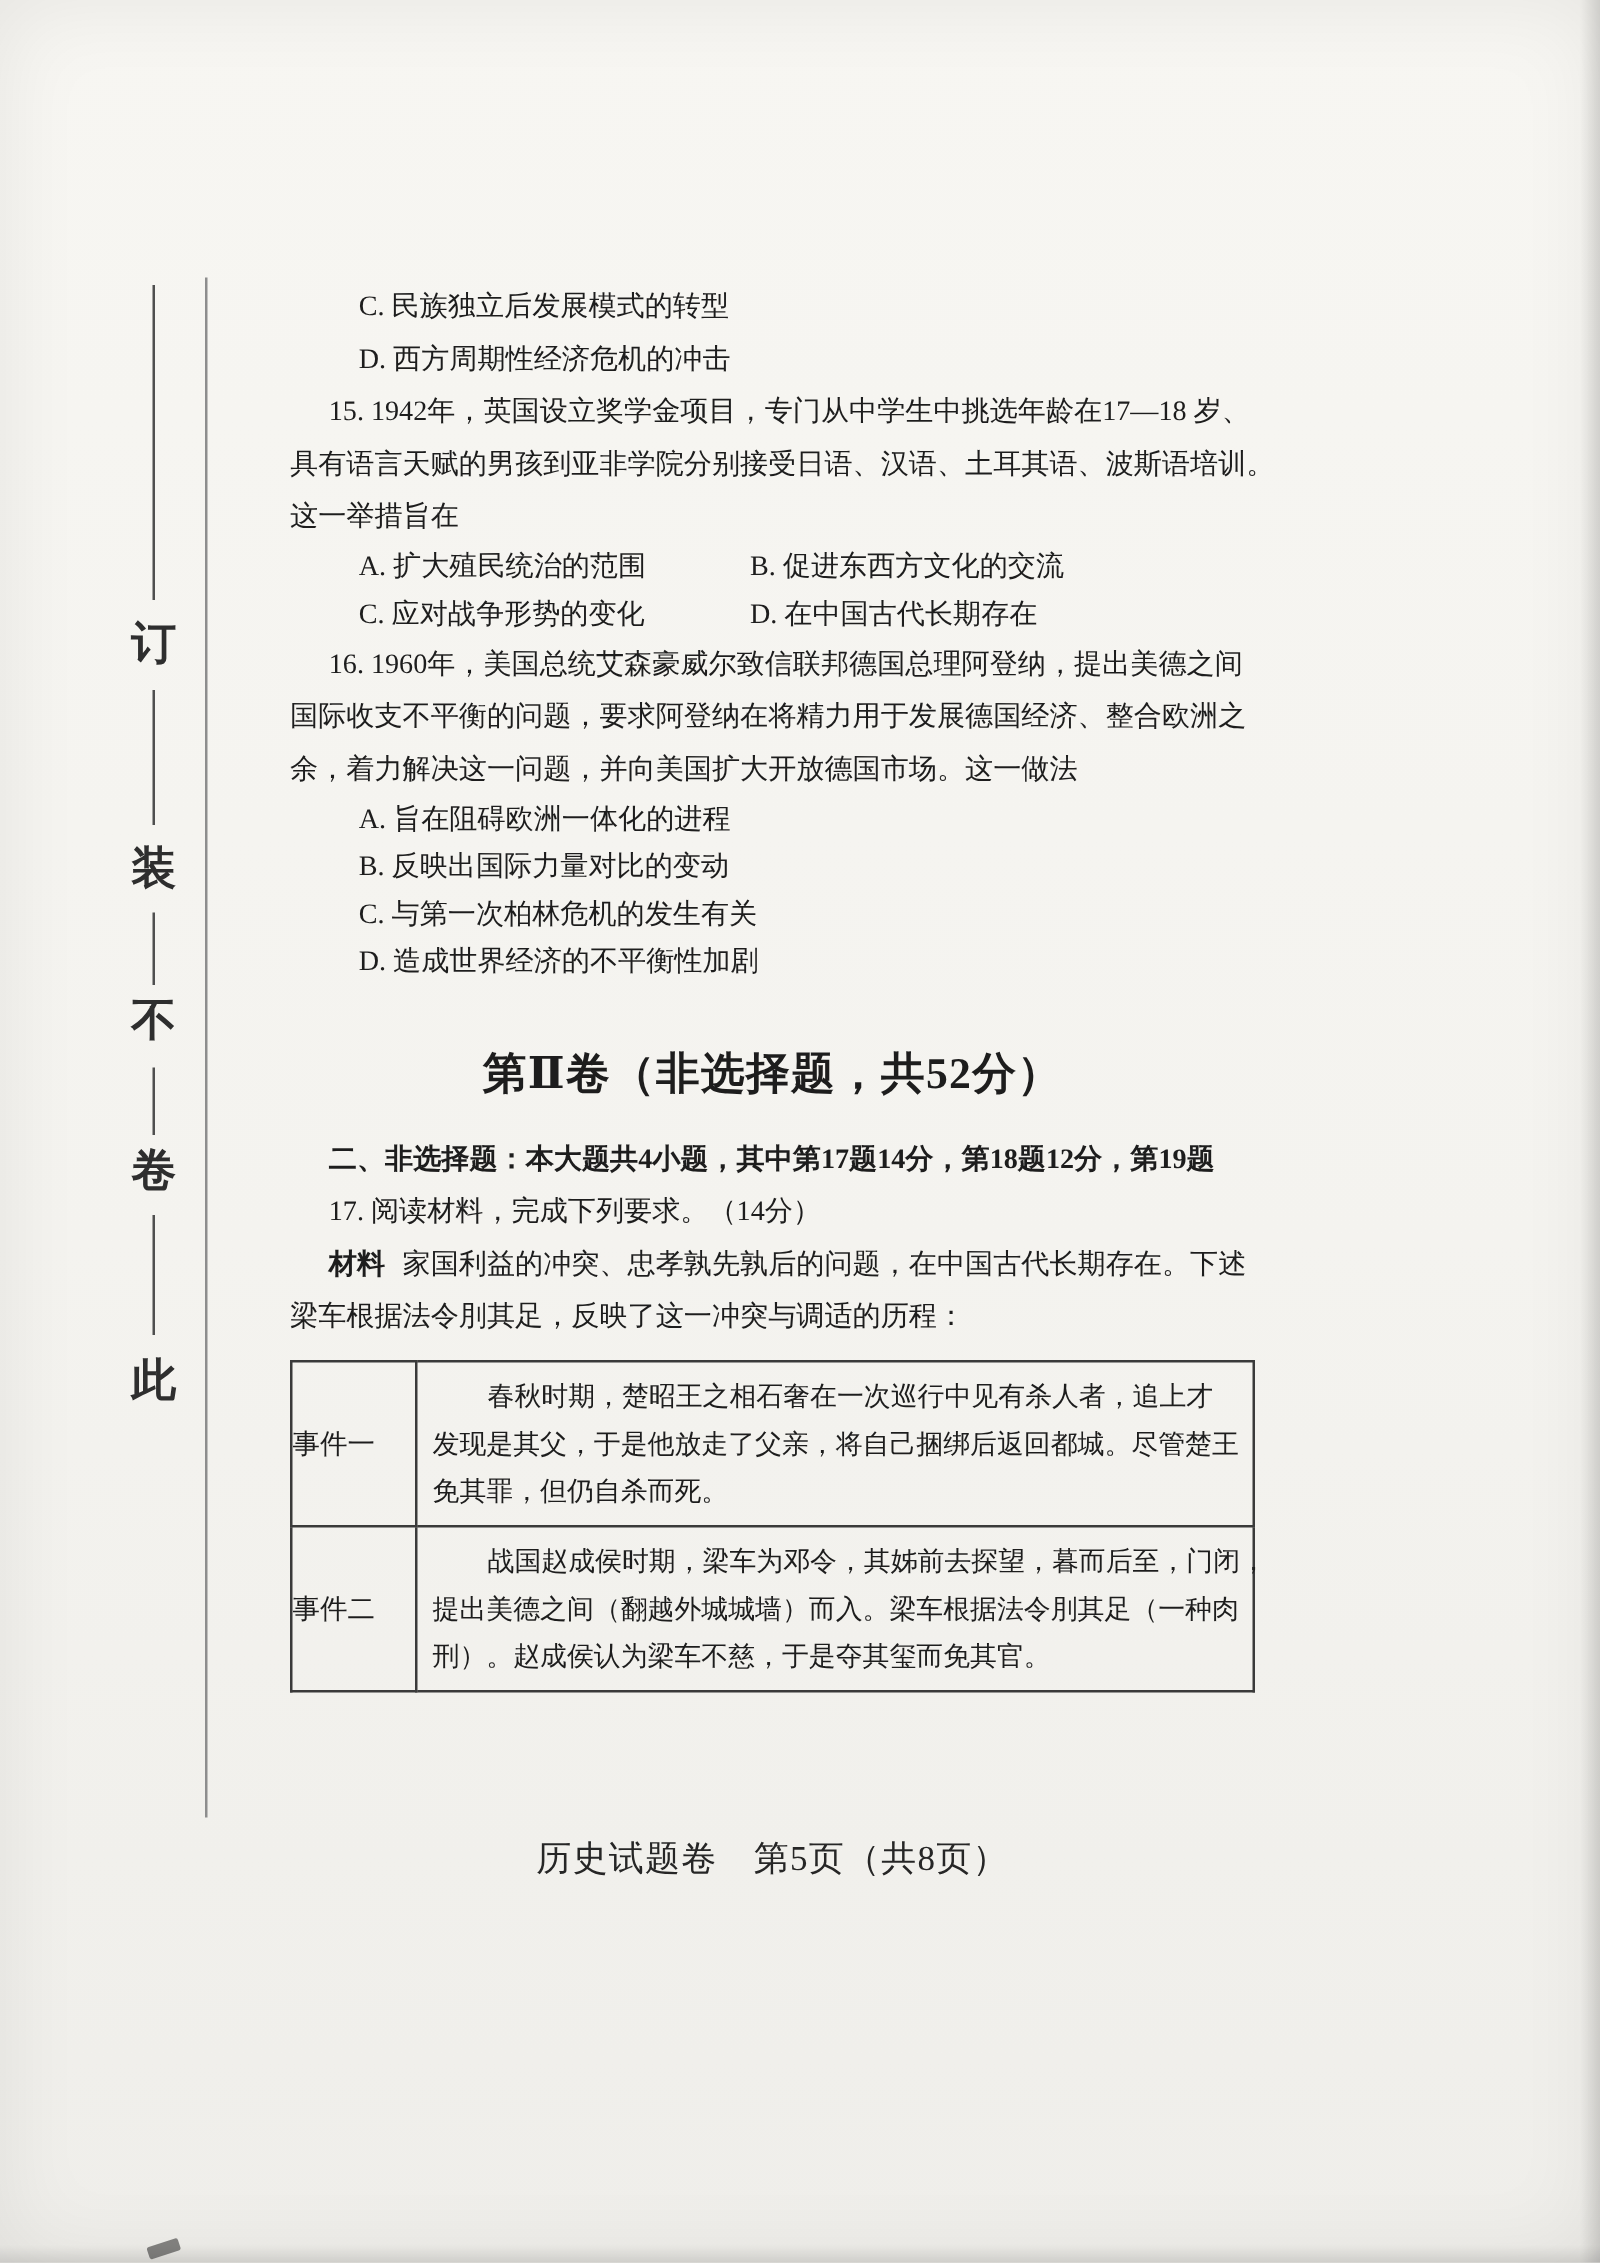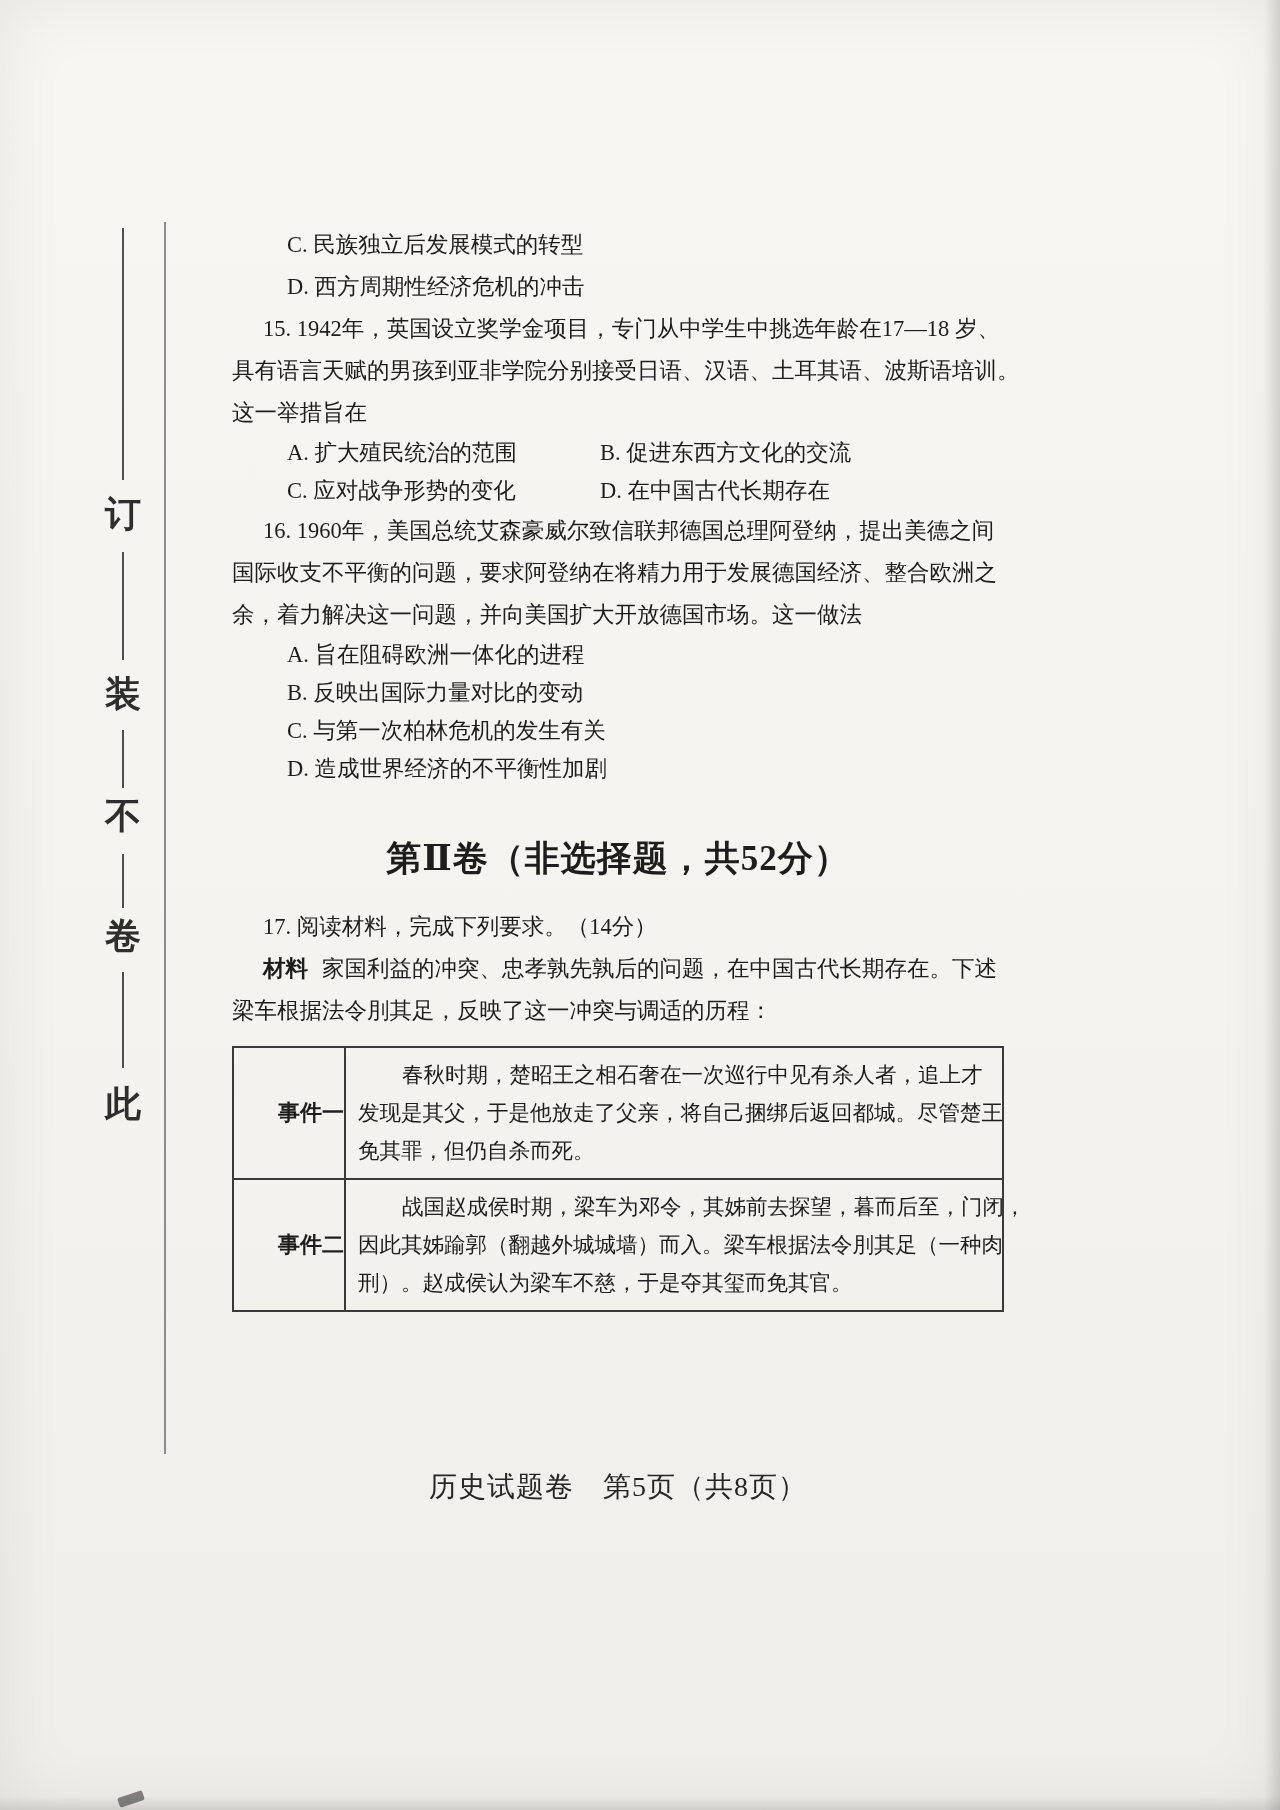--- a/index.html
+++ b/index.html
@@ -68,21 +68,21 @@
     margin-top:48px; margin-bottom:24px; letter-spacing:1px;
   }
 
   .material-label { font-weight:700; padding-right:14px; }
 
   table.events {
     border-collapse:collapse; width:772px; margin-top:14px;
     table-layout:fixed; font-size:21.5px;
   }
   table.events td { border:2px solid #3a3a3a; vertical-align:middle; }
-  td.ev-label { width:112px; text-align:right; font-weight:700; font-size:22px; }
+  td.ev-label { width:100px; text-align:left; font-weight:400; font-size:22px; }
   td.ev-text { padding:8px 12px; }
   td.ev-text .tline { line-height:38px; white-space:nowrap; }
   td.ev-text .tline.first { padding-left:44px; }
 
   .footer {
     position:absolute; left:232px; top:1468px; width:772px;
     text-align:center; font-size:28px; color:#262626; letter-spacing:1px;
   }
 </style>
 </head>
@@ -124,20 +124,21 @@
     <div class="line ind-q">16. 1960年，美国总统艾森豪威尔致信联邦德国总理阿登纳，提出美德之间</div>
     <div class="line">国际收支不平衡的问题，要求阿登纳在将精力用于发展德国经济、整合欧洲之</div>
     <div class="line">余，着力解决这一问题，并向美国扩大开放德国市场。这一做法</div>
     <div class="optline ind-o">A. 旨在阻碍欧洲一体化的进程</div>
     <div class="optline ind-o">B. 反映出国际力量对比的变动</div>
     <div class="optline ind-o">C. 与第一次柏林危机的发生有关</div>
     <div class="optline ind-o">D. 造成世界经济的不平衡性加剧</div>
 
     <div class="section-title">第Ⅱ卷（非选择题，共52分）</div>
 
+    <div class="line ind-q bold">二、非选择题：本大题共4小题，其中第17题14分，第18题12分，第19题</div>
 
     <div class="line ind-q">17. 阅读材料，完成下列要求。（14分）</div>
 
     <div class="line ind-q">
       <span class="material-label">材料</span><span>家国利益的冲突、忠孝孰先孰后的问题，在中国古代长期存在。下述</span>
     </div>
     <div class="line">梁车根据法令刖其足，反映了这一冲突与调适的历程：</div>
 
     <table class="events">
       <tbody>
@@ -146,21 +147,21 @@
           <td class="ev-text">
             <div class="tline first">春秋时期，楚昭王之相石奢在一次巡行中见有杀人者，追上才</div>
             <div class="tline">发现是其父，于是他放走了父亲，将自己捆绑后返回都城。尽管楚王</div>
             <div class="tline">免其罪，但仍自杀而死。</div>
           </td>
         </tr>
         <tr>
           <td class="ev-label">事件二</td>
           <td class="ev-text">
             <div class="tline first">战国赵成侯时期，梁车为邓令，其姊前去探望，暮而后至，门闭，</div>
-            <div class="tline">因此其姊踰郭（翻越外城城墙）而入。梁车根据法令刖其足（一种肉</div>
+            <div class="tline">提出美德之间（翻越外城城墙）而入。梁车根据法令刖其足（一种肉</div>
             <div class="tline">刑）。赵成侯认为梁车不慈，于是夺其玺而免其官。</div>
           </td>
         </tr>
       </tbody>
     </table>
 
   </div>
 
   <div class="footer">历史试题卷　第5页（共8页）</div>
 

